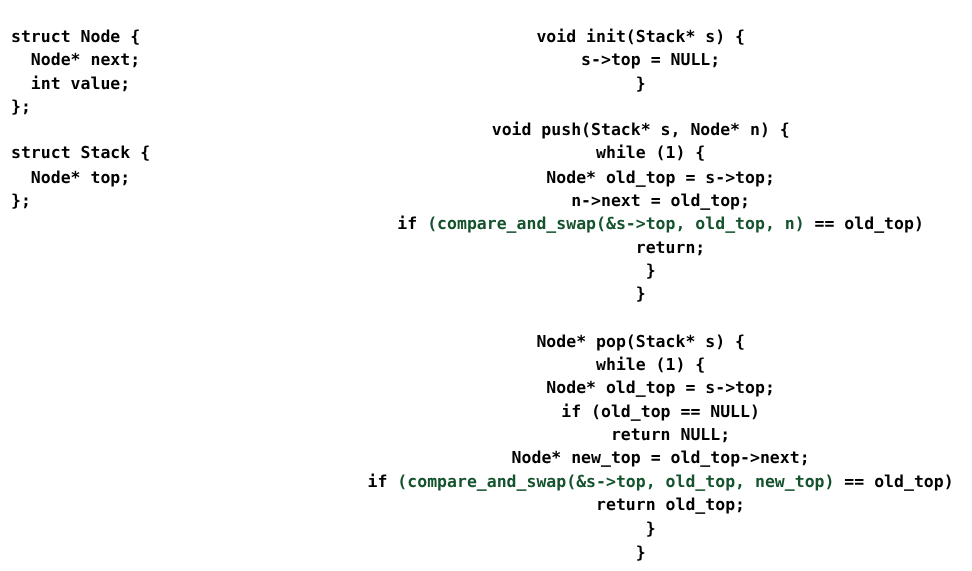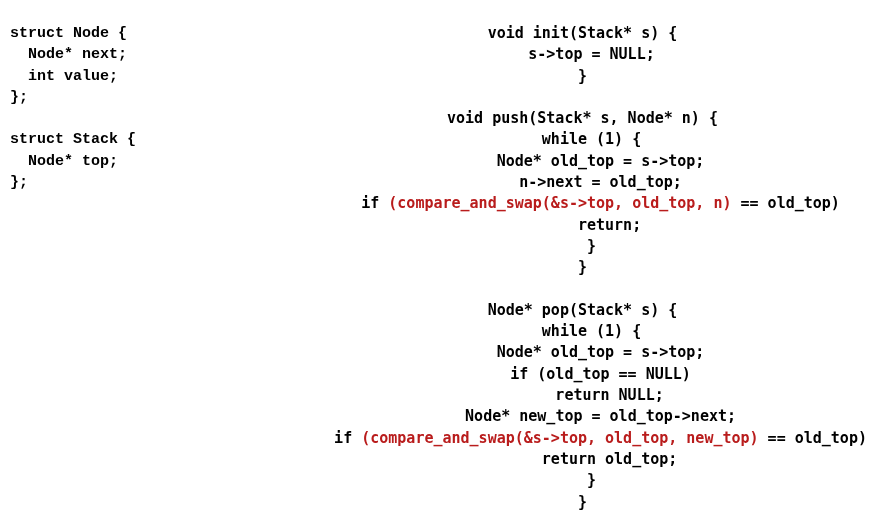--- a/index.html
+++ b/index.html
@@ -19,31 +19,31 @@
     position: absolute;
     top: 8px;
     white-space: pre;
     font-family: "DejaVu Sans Mono", monospace;
     font-size: 15px;
     font-weight: bold;
     line-height: 21.3px;
     color: #000000;
     letter-spacing: 0px;
   }
-  #left-column  { left: 10px; font-family: Liberation Mono, monospace;  }
+  #left-column  { left: 10px;  }
   #right-column { left: 298px; text-align: center; }
   .code-line {
     height: 21.3px;
     white-space: pre;
   }
   .tok-plain {
     color: #000000;
   }
   .tok-cas {
-    color: #b91c1c;
+    color: #14532d;
   }
 </style>
 </head>
 <body>
 
 <div id="screenshot">
 
   <pre id="left-column" class="code-column"><div class="code-line"><span class="tok-plain">struct Node {</span></div><div class="code-line"><span class="tok-plain">  Node* next;</span></div><div class="code-line"><span class="tok-plain">  int value;</span></div><div class="code-line"><span class="tok-plain">};</span></div><div class="code-line">&nbsp;</div><div class="code-line"><span class="tok-plain">struct Stack {</span></div><div class="code-line"><span class="tok-plain">  Node* top;</span></div><div class="code-line"><span class="tok-plain">};</span></div></pre>
 
   <pre id="right-column" class="code-column"><div class="code-line"><span class="tok-plain">void init(Stack* s) {</span></div><div class="code-line"><span class="tok-plain">  s-&gt;top = NULL;</span></div><div class="code-line"><span class="tok-plain">}</span></div><div class="code-line">&nbsp;</div><div class="code-line"><span class="tok-plain">void push(Stack* s, Node* n) {</span></div><div class="code-line"><span class="tok-plain">  while (1) {</span></div><div class="code-line"><span class="tok-plain">    Node* old_top = s-&gt;top;</span></div><div class="code-line"><span class="tok-plain">    n-&gt;next = old_top;</span></div><div class="code-line"><span class="tok-plain">    if </span><span class="tok-cas">(compare_and_swap(&amp;s-&gt;top, old_top, n)</span><span class="tok-plain"> == old_top)</span></div><div class="code-line"><span class="tok-plain">      return;</span></div><div class="code-line"><span class="tok-plain">  }</span></div><div class="code-line"><span class="tok-plain">}</span></div><div class="code-line">&nbsp;</div><div class="code-line"><span class="tok-plain">Node* pop(Stack* s) {</span></div><div class="code-line"><span class="tok-plain">  while (1) {</span></div><div class="code-line"><span class="tok-plain">    Node* old_top = s-&gt;top;</span></div><div class="code-line"><span class="tok-plain">    if (old_top == NULL)</span></div><div class="code-line"><span class="tok-plain">      return NULL;</span></div><div class="code-line"><span class="tok-plain">    Node* new_top = old_top-&gt;next;</span></div><div class="code-line"><span class="tok-plain">    if </span><span class="tok-cas">(compare_and_swap(&amp;s-&gt;top, old_top, new_top)</span><span class="tok-plain"> == old_top)</span></div><div class="code-line"><span class="tok-plain">      return old_top;</span></div><div class="code-line"><span class="tok-plain">  }</span></div><div class="code-line"><span class="tok-plain">}</span></div></pre>

